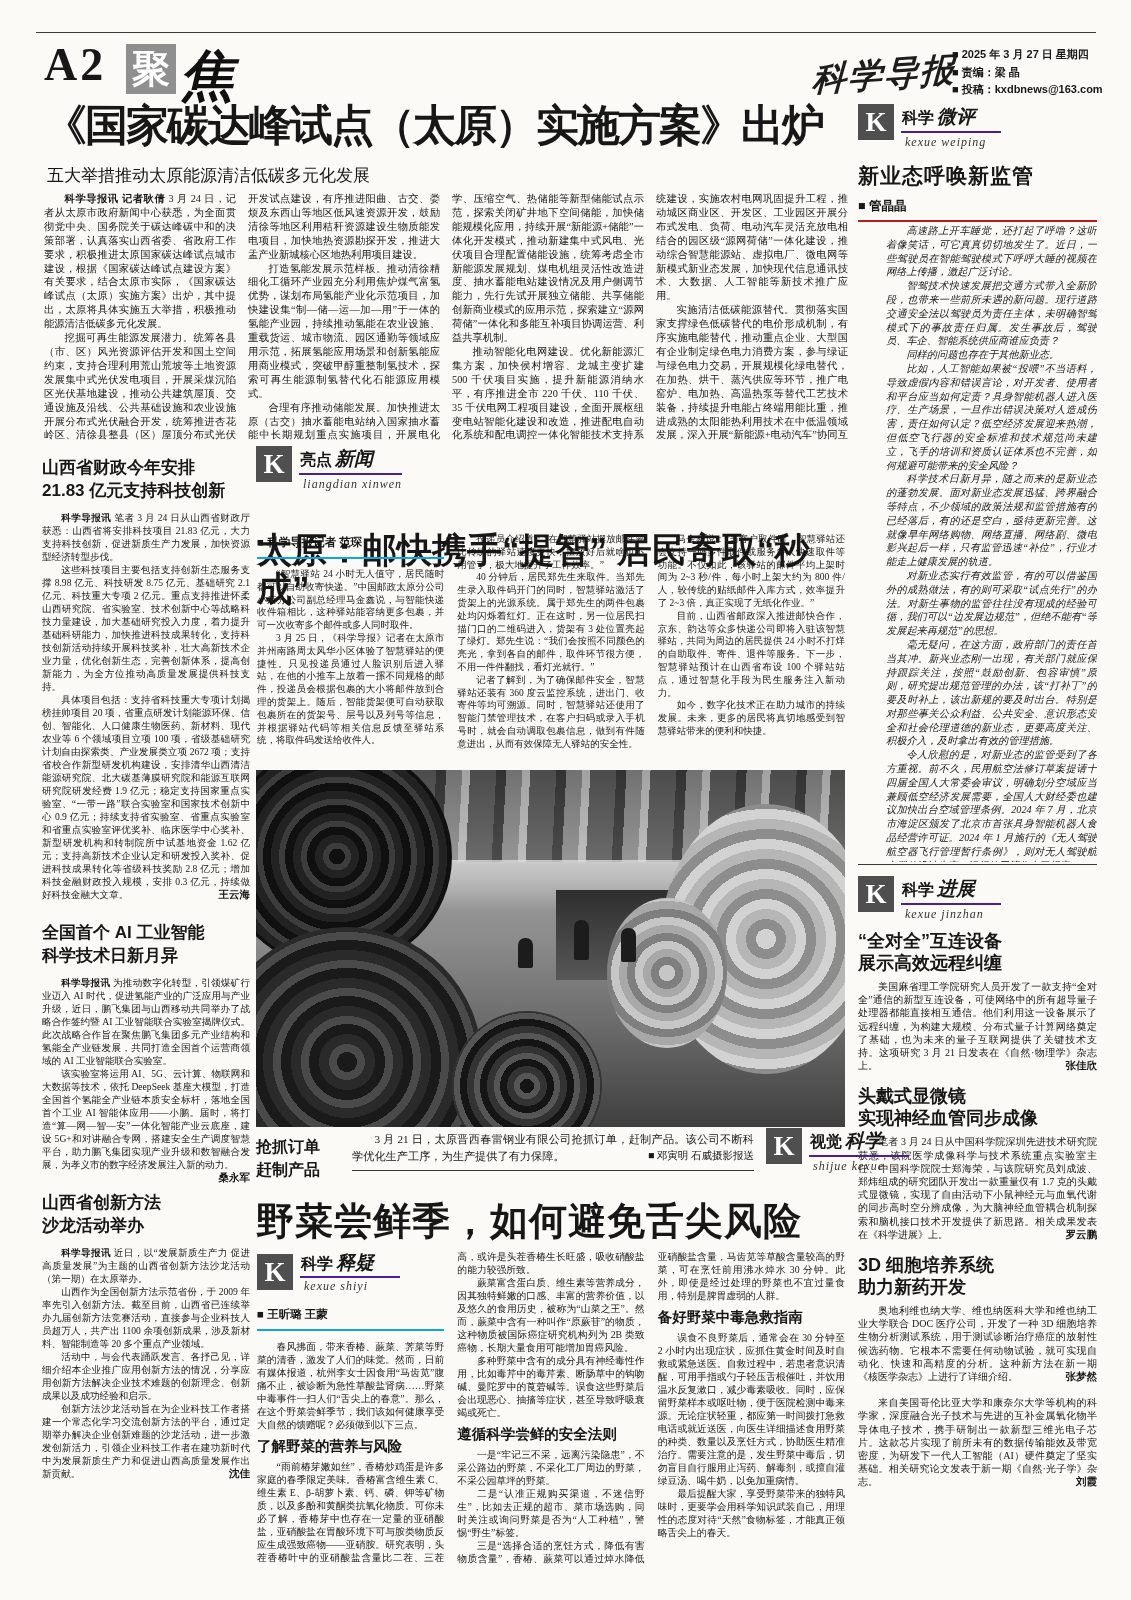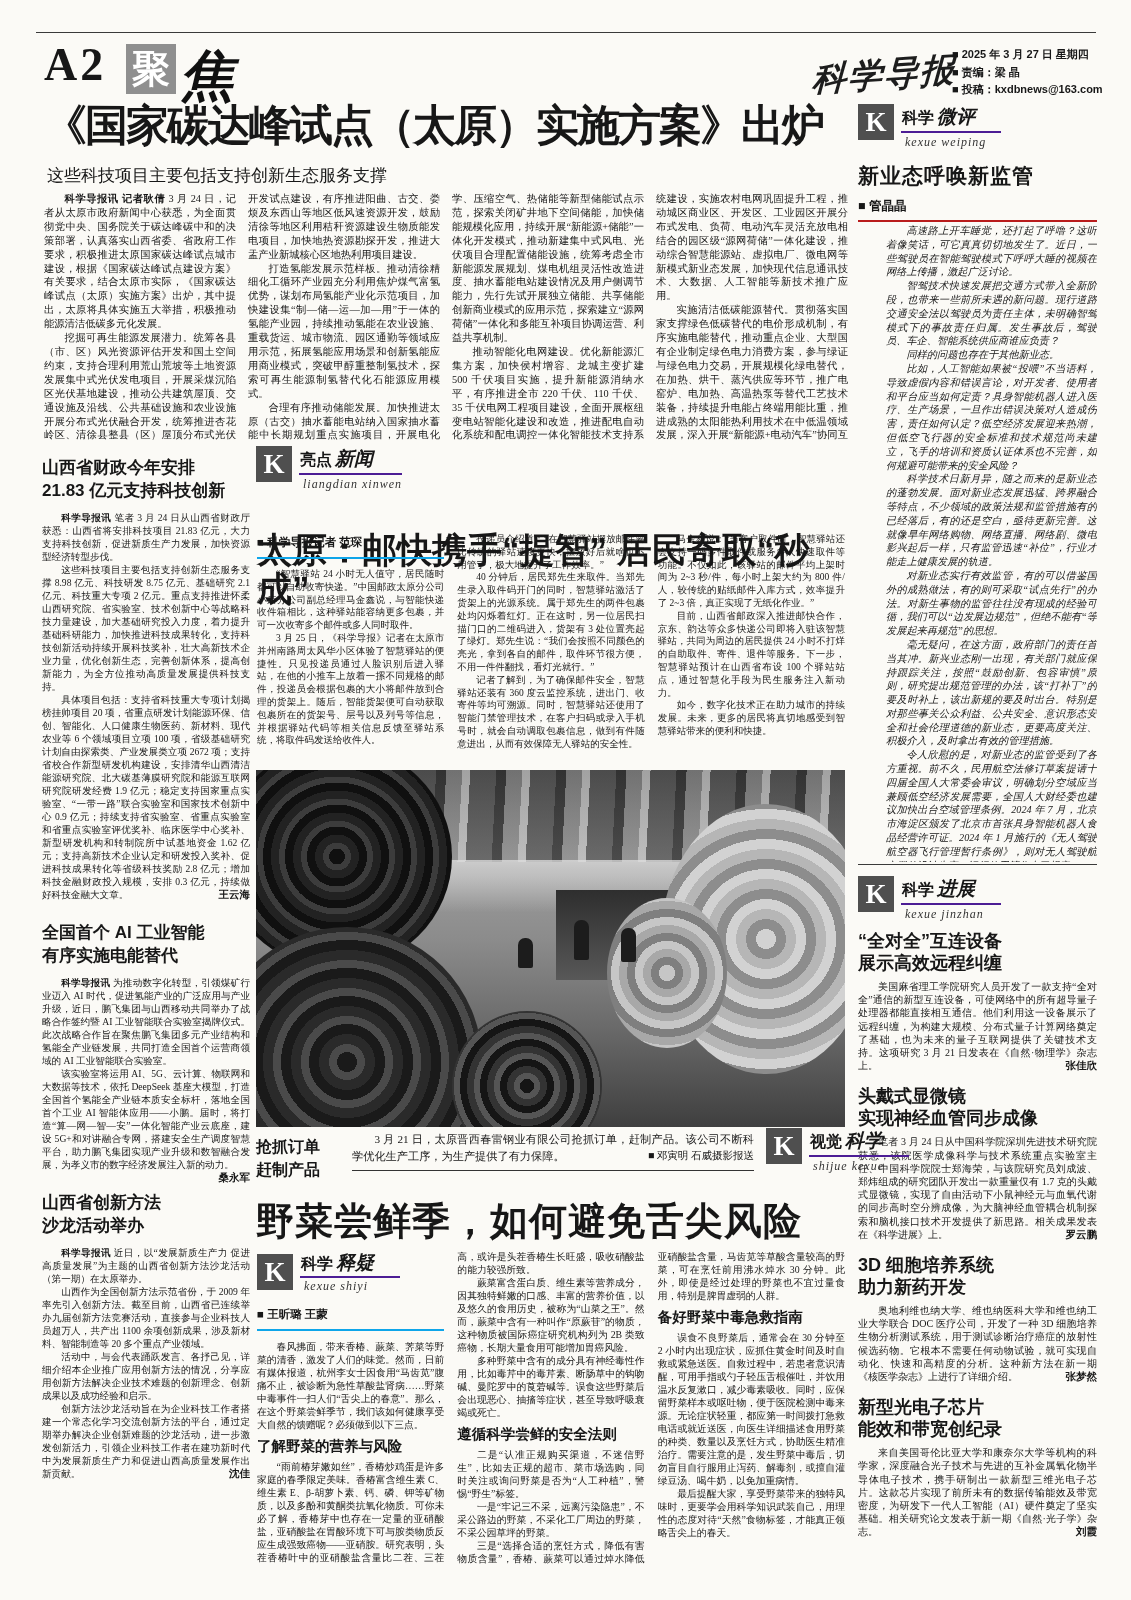--- a/index.html
+++ b/index.html
@@ -125,21 +125,21 @@
   <div class="abs" id="ju-box">聚</div>
   <div class="abs brush" id="jiao">焦</div>
   <div class="abs brush" id="masthead">科学导报</div>
   <div class="abs" id="pubinfo">
     <div>■ 2025 年 3 月 27 日  星期四</div>
     <div>■ 责编：梁 晶</div>
     <div>■ 投稿：kxdbnews@163.com</div>
   </div>
 
   <h1 class="abs" id="lead-headline">《国家碳达峰试点（太原）实施方案》出炉</h1>
-  <div class="abs" id="lead-subhead">这些科技项目主要包括支持创新生态服务支撑</div>
+  <div class="abs" id="lead-subhead">五大举措推动太原能源清洁低碳多元化发展</div>
   <div class="abs" id="lead-cols">
     <p><b class="lead-in">科学导报讯 记者耿倩 </b><span>3 月 24 日，记者从太原市政府新闻中心获悉，为全面贯彻党中央、国务院关于碳达峰碳中和的决策部署，认真落实山西省委、省政府工作要求，积极推进太原国家碳达峰试点城市建设，根据《国家碳达峰试点建设方案》有关要求，结合太原市实际，《国家碳达峰试点（太原）实施方案》出炉，其中提出，太原将具体实施五大举措，积极推动能源清洁低碳多元化发展。</span></p>
     <p>挖掘可再生能源发展潜力。统筹各县（市、区）风光资源评估开发和国土空间约束，支持合理利用荒山荒坡等土地资源发展集中式光伏发电项目，开展采煤沉陷区光伏基地建设，推动公共建筑屋顶、交通设施及沿线、公共基础设施和农业设施开展分布式光伏融合开发，统筹推进杏花岭区、清徐县整县（区）屋顶分布式光伏开发试点建设，有序推进阳曲、古交、娄烦及东西山等地区低风速资源开发，鼓励清徐等地区利用秸秆资源建设生物质能发电项目，加快地热资源勘探开发，推进大盂产业新城核心区地热利用项目建设。</p>
     <p>打造氢能发展示范样板。推动清徐精细化工循环产业园充分利用焦炉煤气富氢优势，谋划布局氢能产业化示范项目，加快建设集“制—储—运—加—用”于一体的氢能产业园，持续推动氢能在农业设施、重载货运、城市物流、园区通勤等领域应用示范，拓展氢能应用场景和创新氢能应用商业模式，突破甲醇重整制氢技术，探索可再生能源制氢替代化石能源应用模式。</p>
     <p>合理有序推动储能发展。加快推进太原（古交）抽水蓄能电站纳入国家抽水蓄能中长期规划重点实施项目，开展电化学、压缩空气、热储能等新型储能试点示范，探索关闭矿井地下空间储能，加快储能规模化应用，持续开展“新能源+储能”一体化开发模式，推动新建集中式风电、光伏项目合理配置储能设施，统筹考虑全市新能源发展规划、煤电机组灵活性改造进度、抽水蓄能电站建设情况及用户侧调节能力，先行先试开展独立储能、共享储能创新商业模式的应用示范，探索建立“源网荷储”一体化和多能互补项目协调运营、利益共享机制。</p>
     <p>推动智能化电网建设。优化新能源汇集方案，加快侯村增容、龙城主变扩建 500 千伏项目实施，提升新能源消纳水平，有序推进全市 220 千伏、110 千伏、35 千伏电网工程项目建设，全面开展枢纽变电站智能化建设和改造，推进配电自动化系统和配电调控一体化智能技术支持系统建设，实施农村电网巩固提升工程，推动城区商业区、开发区、工业园区开展分布式发电、负荷、电动汽车灵活充放电相结合的园区级“源网荷储”一体化建设，推动综合智慧能源站、虚拟电厂、微电网等新模式新业态发展，加快现代信息通讯技术、大数据、人工智能等新技术推广应用。</p>
     <p>实施清洁低碳能源替代。贯彻落实国家支撑绿色低碳替代的电价形成机制，有序实施电能替代，推动重点企业、大型国有企业制定绿色电力消费方案，参与绿证与绿色电力交易，开展规模化绿电替代，在加热、烘干、蒸汽供应等环节，推广电窑炉、电加热、高温热泵等替代工艺技术装备，持续提升电能占终端用能比重，推进成熟的太阳能热利用技术在中低温领域发展，深入开展“新能源+电动汽车”协同互动智慧能源试点，探索建设地热供暖示范区，加大地热能在城市基础设施、公共机构的应用。</p>
   </div>
 
   <div class="abs seclogo" id="wp-logo">
@@ -185,34 +185,33 @@
     </div>
     <div class="jz-item">
       <h3><span>头戴式显微镜</span><br><span>实现神经血管同步成像</span></h3>
       <p class="jb"><span>笔者 3 月 24 日从中国科学院深圳先进技术研究院获悉，该院医学成像科学与技术系统重点实验室主任、中国科学院院士郑海荣，与该院研究员刘成波、郑炜组成的研究团队开发出一款重量仅有 1.7 克的头戴式显微镜，实现了自由活动下小鼠神经元与血氧代谢的同步高时空分辨成像，为大脑神经血管耦合机制探索和脑机接口技术开发提供了新思路。相关成果发表在《科学进展》上。</span><span class="auth">罗云鹏</span></p>
     </div>
     <div class="jz-item">
       <h3><span>3D 细胞培养系统</span><br><span>助力新药开发</span></h3>
       <p class="jb"><span>奥地利维也纳大学、维也纳医科大学和维也纳工业大学联合 DOC 医疗公司，开发了一种 3D 细胞培养生物分析测试系统，用于测试诊断治疗癌症的放射性候选药物。它根本不需要任何动物试验，就可实现自动化、快速和高精度的分析。这种新方法在新一期《核医学杂志》上进行了详细介绍。</span><span class="auth">张梦然</span></p>
     </div>
     <div class="jz-item">
-      <h3><span>新型光电子芯片</span><br><span>能效和带宽创纪录</span></h3>
       <p class="jb"><span>来自美国哥伦比亚大学和康奈尔大学等机构的科学家，深度融合光子技术与先进的互补金属氧化物半导体电子技术，携手研制出一款新型三维光电子芯片。这款芯片实现了前所未有的数据传输能效及带宽密度，为研发下一代人工智能（AI）硬件奠定了坚实基础。相关研究论文发表于新一期《自然·光子学》杂志。</span><span class="auth">刘霞</span></p>
     </div>
   </div>
 
   <div class="abs" id="leftcol">
     <div class="la">
       <h2><span>山西省财政今年安排</span><br><span>21.83 亿元支持科技创新</span></h2>
       <p><b class="lead-in">科学导报讯 </b><span>笔者 3 月 24 日从山西省财政厅获悉：山西省将安排科技项目 21.83 亿元，大力支持科技创新，促进新质生产力发展，加快资源型经济转型步伐。</span></p>
       <p>这些科技项目主要包括支持创新生态服务支撑 8.98 亿元、科技研发 8.75 亿元、基础研究 2.1 亿元、科技重大专项 2 亿元。重点支持推进怀柔山西研究院、省实验室、技术创新中心等战略科技力量建设，加大基础研究投入力度，着力提升基础科研能力，加快推进科技成果转化，支持科技创新活动持续开展科技奖补，壮大高新技术企业力量，优化创新生态，完善创新体系，提高创新能力，为全方位推动高质量发展提供科技支持。</p>
       <p><span>具体项目包括：支持省科技重大专项计划揭榜挂帅项目 20 项，省重点研发计划能源环保、信创、智能化、人口健康生物医药、新材料、现代农业等 6 个领域项目立项 100 项，省级基础研究计划自由探索类、产业发展类立项 2672 项；支持省校合作新型研发机构建设，安排清华山西清洁能源研究院、北大碳基薄膜研究院和能源互联网研究院研发经费 1.9 亿元；稳定支持国家重点实验室、“一带一路”联合实验室和国家技术创新中心 0.9 亿元；持续支持省实验室、省重点实验室和省重点实验室评优奖补、临床医学中心奖补、新型研发机构和转制院所中试基地资金 1.62 亿元；支持高新技术企业认定和研发投入奖补、促进科技成果转化等省级科技奖励 2.8 亿元；增加科技金融财政投入规模，安排 0.3 亿元，持续做好科技金融大文章。</span><span class="auth">王云海</span></p>
     </div>
     <div class="la">
-      <h2><span>全国首个 AI 工业智能</span><br><span>有序实施电能替代</span></h2>
+      <h2><span>全国首个 AI 工业智能</span><br><span>科学技术日新月异</span></h2>
       <p><b class="lead-in">科学导报讯 </b><span>为推动数字化转型，引领煤矿行业迈入 AI 时代，促进氢能产业的广泛应用与产业升级，近日，鹏飞集团与山西移动共同举办了战略合作签约暨 AI 工业智能联合实验室揭牌仪式。此次战略合作旨在聚焦鹏飞集团多元产业结构和氢能全产业链发展，共同打造全国首个运营商领域的 AI 工业智能联合实验室。</span></p>
       <p><span>该实验室将运用 AI、5G、云计算、物联网和大数据等技术，依托 DeepSeek 基座大模型，打造全国首个氢能全产业链本质安全标杆，落地全国首个工业 AI 智能体应用——小鹏。届时，将打造“算—网—智—安”一体化智能产业云底座，建设 5G+和对讲融合专网，搭建安全生产调度智慧平台，助力鹏飞集团实现产业升级和数智融合发展，为孝义市的数字经济发展注入新的动力。</span><span class="auth">桑永军</span></p>
     </div>
     <div class="la">
       <h2><span>山西省创新方法</span><br><span>沙龙活动举办</span></h2>
       <p><b class="lead-in">科学导报讯 </b><span>近日，以“发展新质生产力 促进高质量发展”为主题的山西省创新方法沙龙活动（第一期）在太原举办。</span></p>
       <p>山西作为全国创新方法示范省份，于 2009 年率先引入创新方法。截至目前，山西省已连续举办九届创新方法竞赛活动，直接参与企业科技人员超万人，共产出 1100 余项创新成果，涉及新材料、智能制造等 20 多个重点产业领域。</p>
       <p>活动中，与会代表踊跃发言、各抒己见，详细介绍本企业推广应用创新方法的情况，分享应用创新方法解决企业技术难题的创新理念、创新成果以及成功经验和启示。</p>
       <p><span>创新方法沙龙活动旨在为企业科技工作者搭建一个常态化学习交流创新方法的平台，通过定期举办解决企业创新难题的沙龙活动，进一步激发创新活力，引领企业科技工作者在建功新时代中为发展新质生产力和促进山西高质量发展作出新贡献。</span><span class="auth">沈佳</span></p>
     </div>
@@ -285,21 +284,21 @@
         <div class="py">kexue  shiyi</div>
       </div>
     </div>
     <div class="byline">■ 王昕璐 王蒙</div>
     <p>春风拂面，带来香椿、蕨菜、荠菜等野菜的清香，激发了人们的味觉。然而，日前有媒体报道，杭州李女士因食用“马齿苋”腹痛不止，被诊断为急性草酸盐肾病……野菜中毒事件一扫人们“舌尖上的春意”。那么，在这个野菜尝鲜季节，我们该如何健康享受大自然的馈赠呢？必须做到以下三点。</p>
     <h3 class="ssub">了解野菜的营养与风险</h3>
     <p>“雨前椿芽嫩如丝”，香椿炒鸡蛋是许多家庭的春季限定美味。香椿富含维生素 C、维生素 E、β-胡萝卜素、钙、磷、钾等矿物质，以及多酚和黄酮类抗氧化物质。可你未必了解，香椿芽中也存在一定量的亚硝酸盐，亚硝酸盐在胃酸环境下可与胺类物质反应生成强致癌物——亚硝胺。研究表明，头茬香椿叶中的亚硝酸盐含量比二茬、三茬高，或许是头茬香椿生长旺盛，吸收硝酸盐的能力较强所致。</p>
     <p>蕨菜富含蛋白质、维生素等营养成分，因其独特鲜嫩的口感、丰富的营养价值，以及悠久的食用历史，被称为“山菜之王”。然而，蕨菜中含有一种叫作“原蕨苷”的物质，这种物质被国际癌症研究机构列为 2B 类致癌物，长期大量食用可能增加胃癌风险。</p>
     <p>多种野菜中含有的成分具有神经毒性作用，比如毒芹中的毒芹素、断肠草中的钩吻碱、曼陀罗中的莨菪碱等。误食这些野菜后会出现恶心、抽搐等症状，甚至导致呼吸衰竭或死亡。</p>
     <h3 class="ssub">遵循科学尝鲜的安全法则</h3>
+    <p>一是“牢记三不采，远离污染隐患”，不采公路边的野菜，不采化工厂周边的野菜，不采公园草坪的野菜。</p>
     <p>二是“认准正规购买渠道，不迷信野生”，比如去正规的超市、菜市场选购，同时关注或询问野菜是否为“人工种植”，警惕“野生”标签。</p>
-    <p>一是“牢记三不采，远离污染隐患”，不采公路边的野菜，不采化工厂周边的野菜，不采公园草坪的野菜。</p>
     <p>三是“选择合适的烹饪方式，降低有害物质含量”，香椿、蕨菜可以通过焯水降低亚硝酸盐含量，马齿苋等草酸含量较高的野菜，可在烹饪前用沸水焯水 30 分钟。此外，即使是经过处理的野菜也不宜过量食用，特别是脾胃虚弱的人群。</p>
     <h3 class="ssub">备好野菜中毒急救指南</h3>
     <p>误食不良野菜后，通常会在 30 分钟至 2 小时内出现症状，应抓住黄金时间及时自救或紧急送医。自救过程中，若患者意识清醒，可用手指或勺子轻压舌根催吐，并饮用温水反复漱口，减少毒素吸收。同时，应保留野菜样本或呕吐物，便于医院检测中毒来源。无论症状轻重，都应第一时间拨打急救电话或就近送医，向医生详细描述食用野菜的种类、数量以及烹饪方式，协助医生精准治疗。需要注意的是，发生野菜中毒后，切勿盲目自行服用止泻药、解毒剂，或擅自灌绿豆汤、喝牛奶，以免加重病情。</p>
     <p>最后提醒大家，享受野菜带来的独特风味时，更要学会用科学知识武装自己，用理性的态度对待“天然”食物标签，才能真正领略舌尖上的春天。</p>
   </div>
 
 </div>
 
 </body></html>

